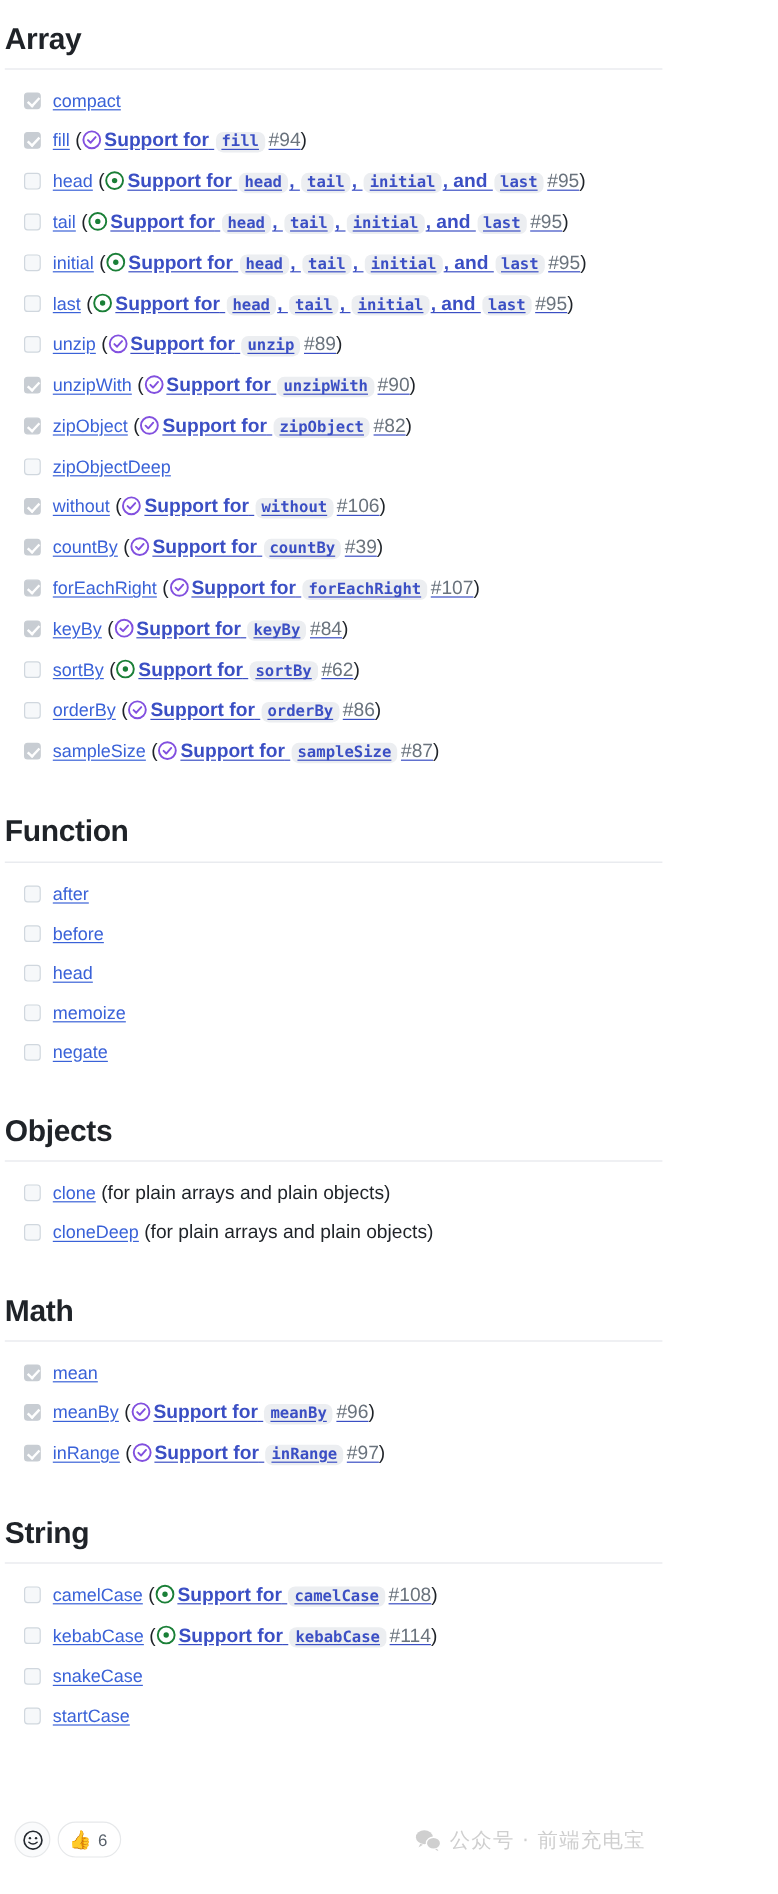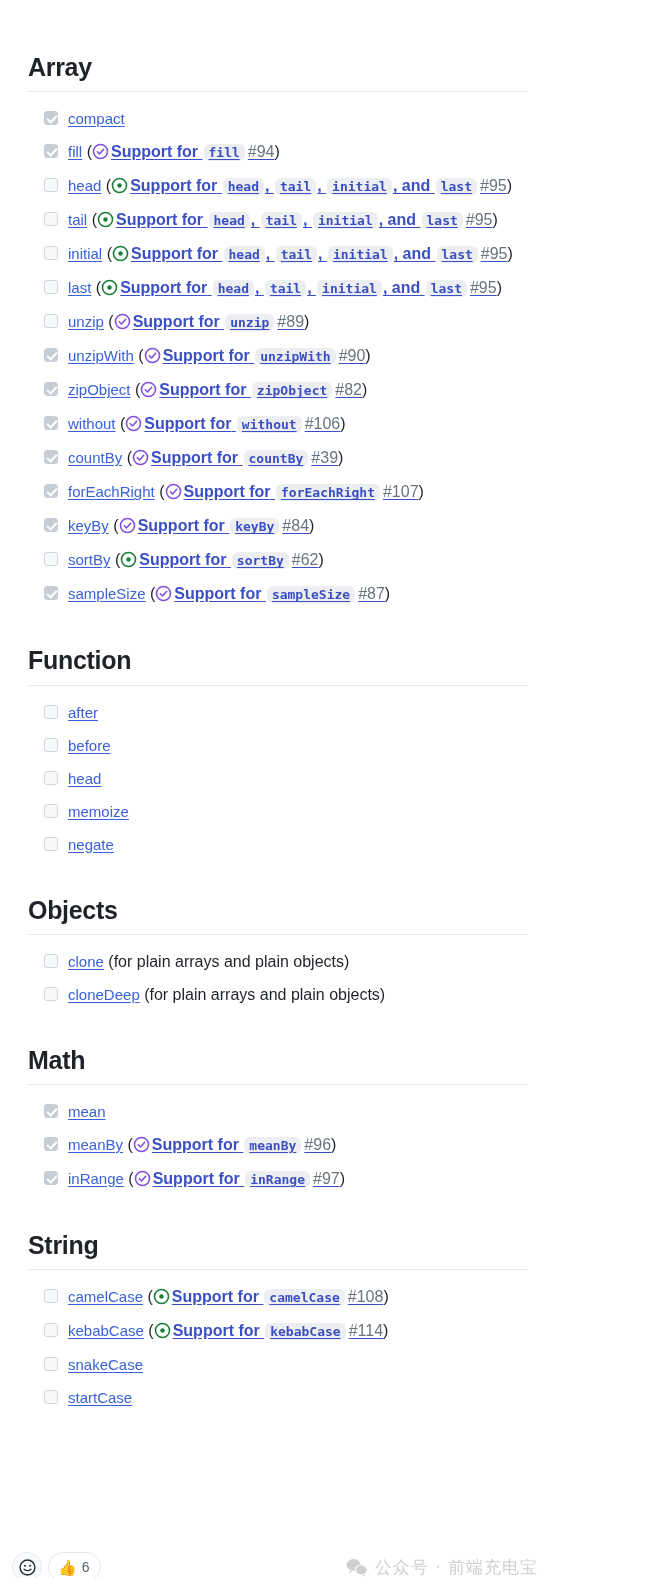--- a/index.html
+++ b/index.html
@@ -8,21 +8,21 @@
     background: #ffffff;
   }
   body {
     width: 648px;
     min-height: 1578px;
     font-family: "Liberation Sans", "DejaVu Sans", sans-serif;
     font-size: 16px;
     color: #1f2328;
     -webkit-font-smoothing: antialiased;
   }
-  .page { width: 556px; padding: 0 28px; position: relative; margin-top: 34px; }
+  .page { width: 556px; padding: 0 4px; position: relative; }
 
   h2.section-heading {
     font-size: 25px;
     line-height: 1.25;
     font-weight: 700;
     letter-spacing: -0.3px;
     color: #1f2328;
     margin: 0;
     padding: 0 0 8px 0;
     border-bottom: 1px solid #e4e7eb;
@@ -190,40 +190,45 @@
               <path d="M5 8.2 L7.1 10.3 L11 5.9" fill="none" stroke="#8250df" stroke-width="1.5" stroke-linecap="round" stroke-linejoin="round"></path>
             </svg><a class="pr-link" href="#"><span>Support for</span> <span class="code">unzip</span><span class="num">#89</span></a><span class="paren">)</span></li>
           <li><span class="cb checked"></span><a class="fn-link" href="#">unzipWith</a> <span class="paren">(</span><svg class="status-icon" width="17" height="17" viewBox="0 0 16 16" aria-hidden="true">
               <circle cx="8" cy="8" r="6.6" fill="none" stroke="#8250df" stroke-width="1.5"></circle>
               <path d="M5 8.2 L7.1 10.3 L11 5.9" fill="none" stroke="#8250df" stroke-width="1.5" stroke-linecap="round" stroke-linejoin="round"></path>
             </svg><a class="pr-link" href="#"><span>Support for</span> <span class="code">unzipWith</span><span class="num">#90</span></a><span class="paren">)</span></li>
           <li><span class="cb checked"></span><a class="fn-link" href="#">zipObject</a> <span class="paren">(</span><svg class="status-icon" width="17" height="17" viewBox="0 0 16 16" aria-hidden="true">
               <circle cx="8" cy="8" r="6.6" fill="none" stroke="#8250df" stroke-width="1.5"></circle>
               <path d="M5 8.2 L7.1 10.3 L11 5.9" fill="none" stroke="#8250df" stroke-width="1.5" stroke-linecap="round" stroke-linejoin="round"></path>
             </svg><a class="pr-link" href="#"><span>Support for</span> <span class="code">zipObject</span><span class="num">#82</span></a><span class="paren">)</span></li>
+          <li><span class="cb"></span><a class="fn-link" href="#">zipObjectDeep</a></li>
           <li><span class="cb checked"></span><a class="fn-link" href="#">without</a> <span class="paren">(</span><svg class="status-icon" width="17" height="17" viewBox="0 0 16 16" aria-hidden="true">
               <circle cx="8" cy="8" r="6.6" fill="none" stroke="#8250df" stroke-width="1.5"></circle>
               <path d="M5 8.2 L7.1 10.3 L11 5.9" fill="none" stroke="#8250df" stroke-width="1.5" stroke-linecap="round" stroke-linejoin="round"></path>
             </svg><a class="pr-link" href="#"><span>Support for</span> <span class="code">without</span><span class="num">#106</span></a><span class="paren">)</span></li>
           <li><span class="cb checked"></span><a class="fn-link" href="#">countBy</a> <span class="paren">(</span><svg class="status-icon" width="17" height="17" viewBox="0 0 16 16" aria-hidden="true">
               <circle cx="8" cy="8" r="6.6" fill="none" stroke="#8250df" stroke-width="1.5"></circle>
               <path d="M5 8.2 L7.1 10.3 L11 5.9" fill="none" stroke="#8250df" stroke-width="1.5" stroke-linecap="round" stroke-linejoin="round"></path>
             </svg><a class="pr-link" href="#"><span>Support for</span> <span class="code">countBy</span><span class="num">#39</span></a><span class="paren">)</span></li>
           <li><span class="cb checked"></span><a class="fn-link" href="#">forEachRight</a> <span class="paren">(</span><svg class="status-icon" width="17" height="17" viewBox="0 0 16 16" aria-hidden="true">
               <circle cx="8" cy="8" r="6.6" fill="none" stroke="#8250df" stroke-width="1.5"></circle>
               <path d="M5 8.2 L7.1 10.3 L11 5.9" fill="none" stroke="#8250df" stroke-width="1.5" stroke-linecap="round" stroke-linejoin="round"></path>
             </svg><a class="pr-link" href="#"><span>Support for</span> <span class="code">forEachRight</span><span class="num">#107</span></a><span class="paren">)</span></li>
           <li><span class="cb checked"></span><a class="fn-link" href="#">keyBy</a> <span class="paren">(</span><svg class="status-icon" width="17" height="17" viewBox="0 0 16 16" aria-hidden="true">
               <circle cx="8" cy="8" r="6.6" fill="none" stroke="#8250df" stroke-width="1.5"></circle>
               <path d="M5 8.2 L7.1 10.3 L11 5.9" fill="none" stroke="#8250df" stroke-width="1.5" stroke-linecap="round" stroke-linejoin="round"></path>
             </svg><a class="pr-link" href="#"><span>Support for</span> <span class="code">keyBy</span><span class="num">#84</span></a><span class="paren">)</span></li>
           <li><span class="cb"></span><a class="fn-link" href="#">sortBy</a> <span class="paren">(</span><svg class="status-icon" width="17" height="17" viewBox="0 0 16 16" aria-hidden="true">
               <circle cx="8" cy="8" r="6.6" fill="none" stroke="#1a7f37" stroke-width="1.5"></circle>
               <circle cx="8" cy="8" r="2.1" fill="#1a7f37"></circle>
             </svg><a class="pr-link" href="#"><span>Support for</span> <span class="code">sortBy</span><span class="num">#62</span></a><span class="paren">)</span></li>
+          <li><span class="cb"></span><a class="fn-link" href="#">orderBy</a> <span class="paren">(</span><svg class="status-icon" width="17" height="17" viewBox="0 0 16 16" aria-hidden="true">
+              <circle cx="8" cy="8" r="6.6" fill="none" stroke="#8250df" stroke-width="1.5"></circle>
+              <path d="M5 8.2 L7.1 10.3 L11 5.9" fill="none" stroke="#8250df" stroke-width="1.5" stroke-linecap="round" stroke-linejoin="round"></path>
+            </svg><a class="pr-link" href="#"><span>Support for</span> <span class="code">orderBy</span><span class="num">#86</span></a><span class="paren">)</span></li>
           <li><span class="cb checked"></span><a class="fn-link" href="#">sampleSize</a> <span class="paren">(</span><svg class="status-icon" width="17" height="17" viewBox="0 0 16 16" aria-hidden="true">
               <circle cx="8" cy="8" r="6.6" fill="none" stroke="#8250df" stroke-width="1.5"></circle>
               <path d="M5 8.2 L7.1 10.3 L11 5.9" fill="none" stroke="#8250df" stroke-width="1.5" stroke-linecap="round" stroke-linejoin="round"></path>
             </svg><a class="pr-link" href="#"><span>Support for</span> <span class="code">sampleSize</span><span class="num">#87</span></a><span class="paren">)</span></li>
         </ul>
       </div>
       <div class="section section-gap-top">
         <h2 class="section-heading">Function</h2>
         <ul class="task-list">
           <li><span class="cb"></span><a class="fn-link" href="#">after</a></li>

